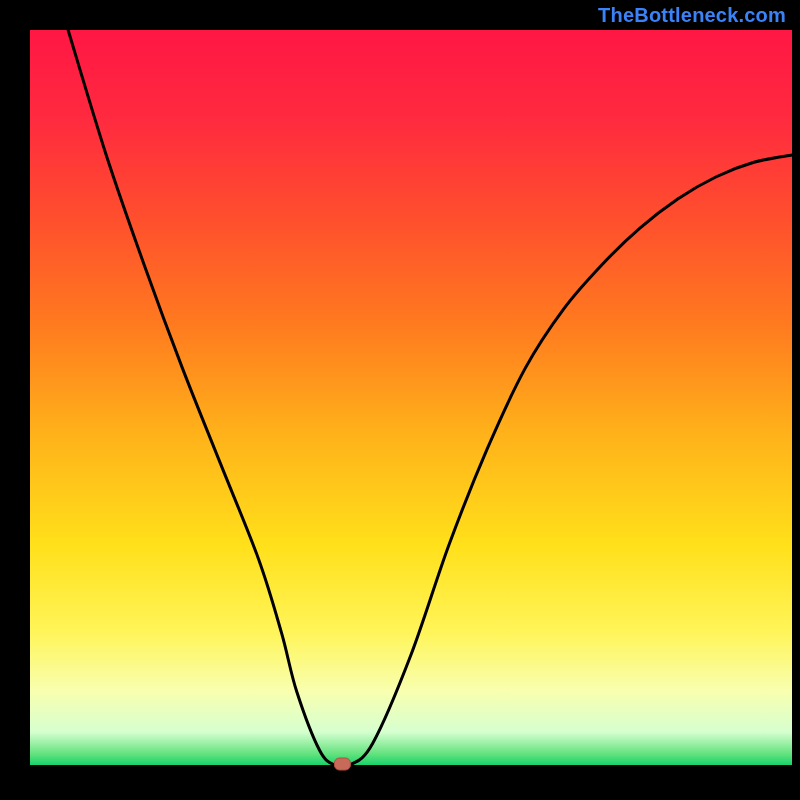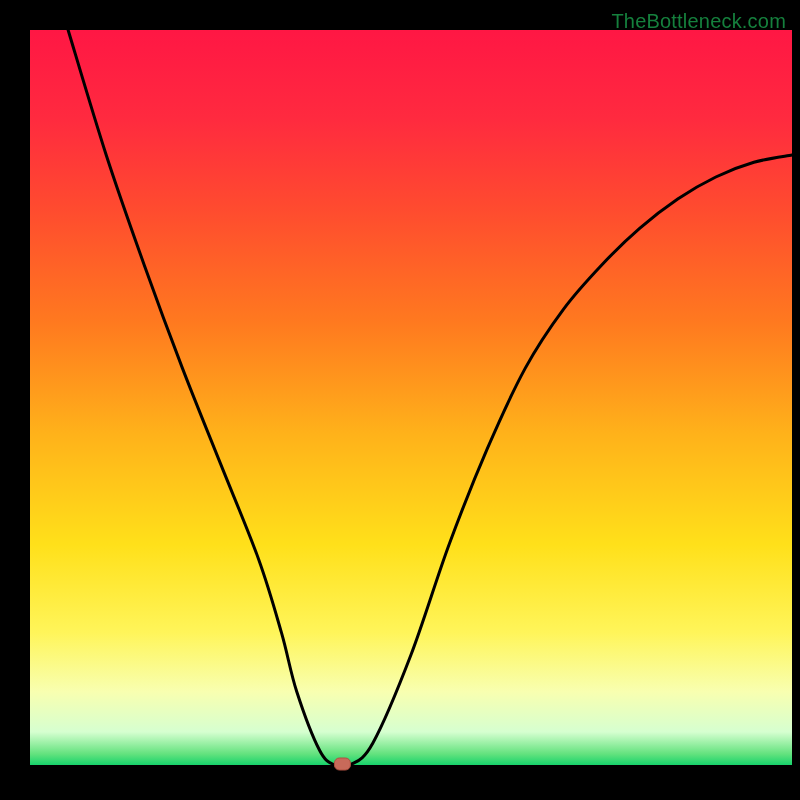--- a/index.html
+++ b/index.html
@@ -12,25 +12,25 @@
     overflow: hidden;
   }
   .container {
     position: relative;
     width: 800px;
     height: 800px;
     background: #000;
   }
   .watermark {
     position: absolute;
-    top: 10px;
+    top: 4px;
     right: 14px;
-    color: #15803d;
+    color: #3b82f6;
     font-size: 20px;
-    font-weight: 400;
+    font-weight: 700;
     letter-spacing: 0.2px;
     z-index: 50;
   }
   svg {
     position: absolute;
     top: 0;
     left: 0;
   }
 </style>
 </head>

